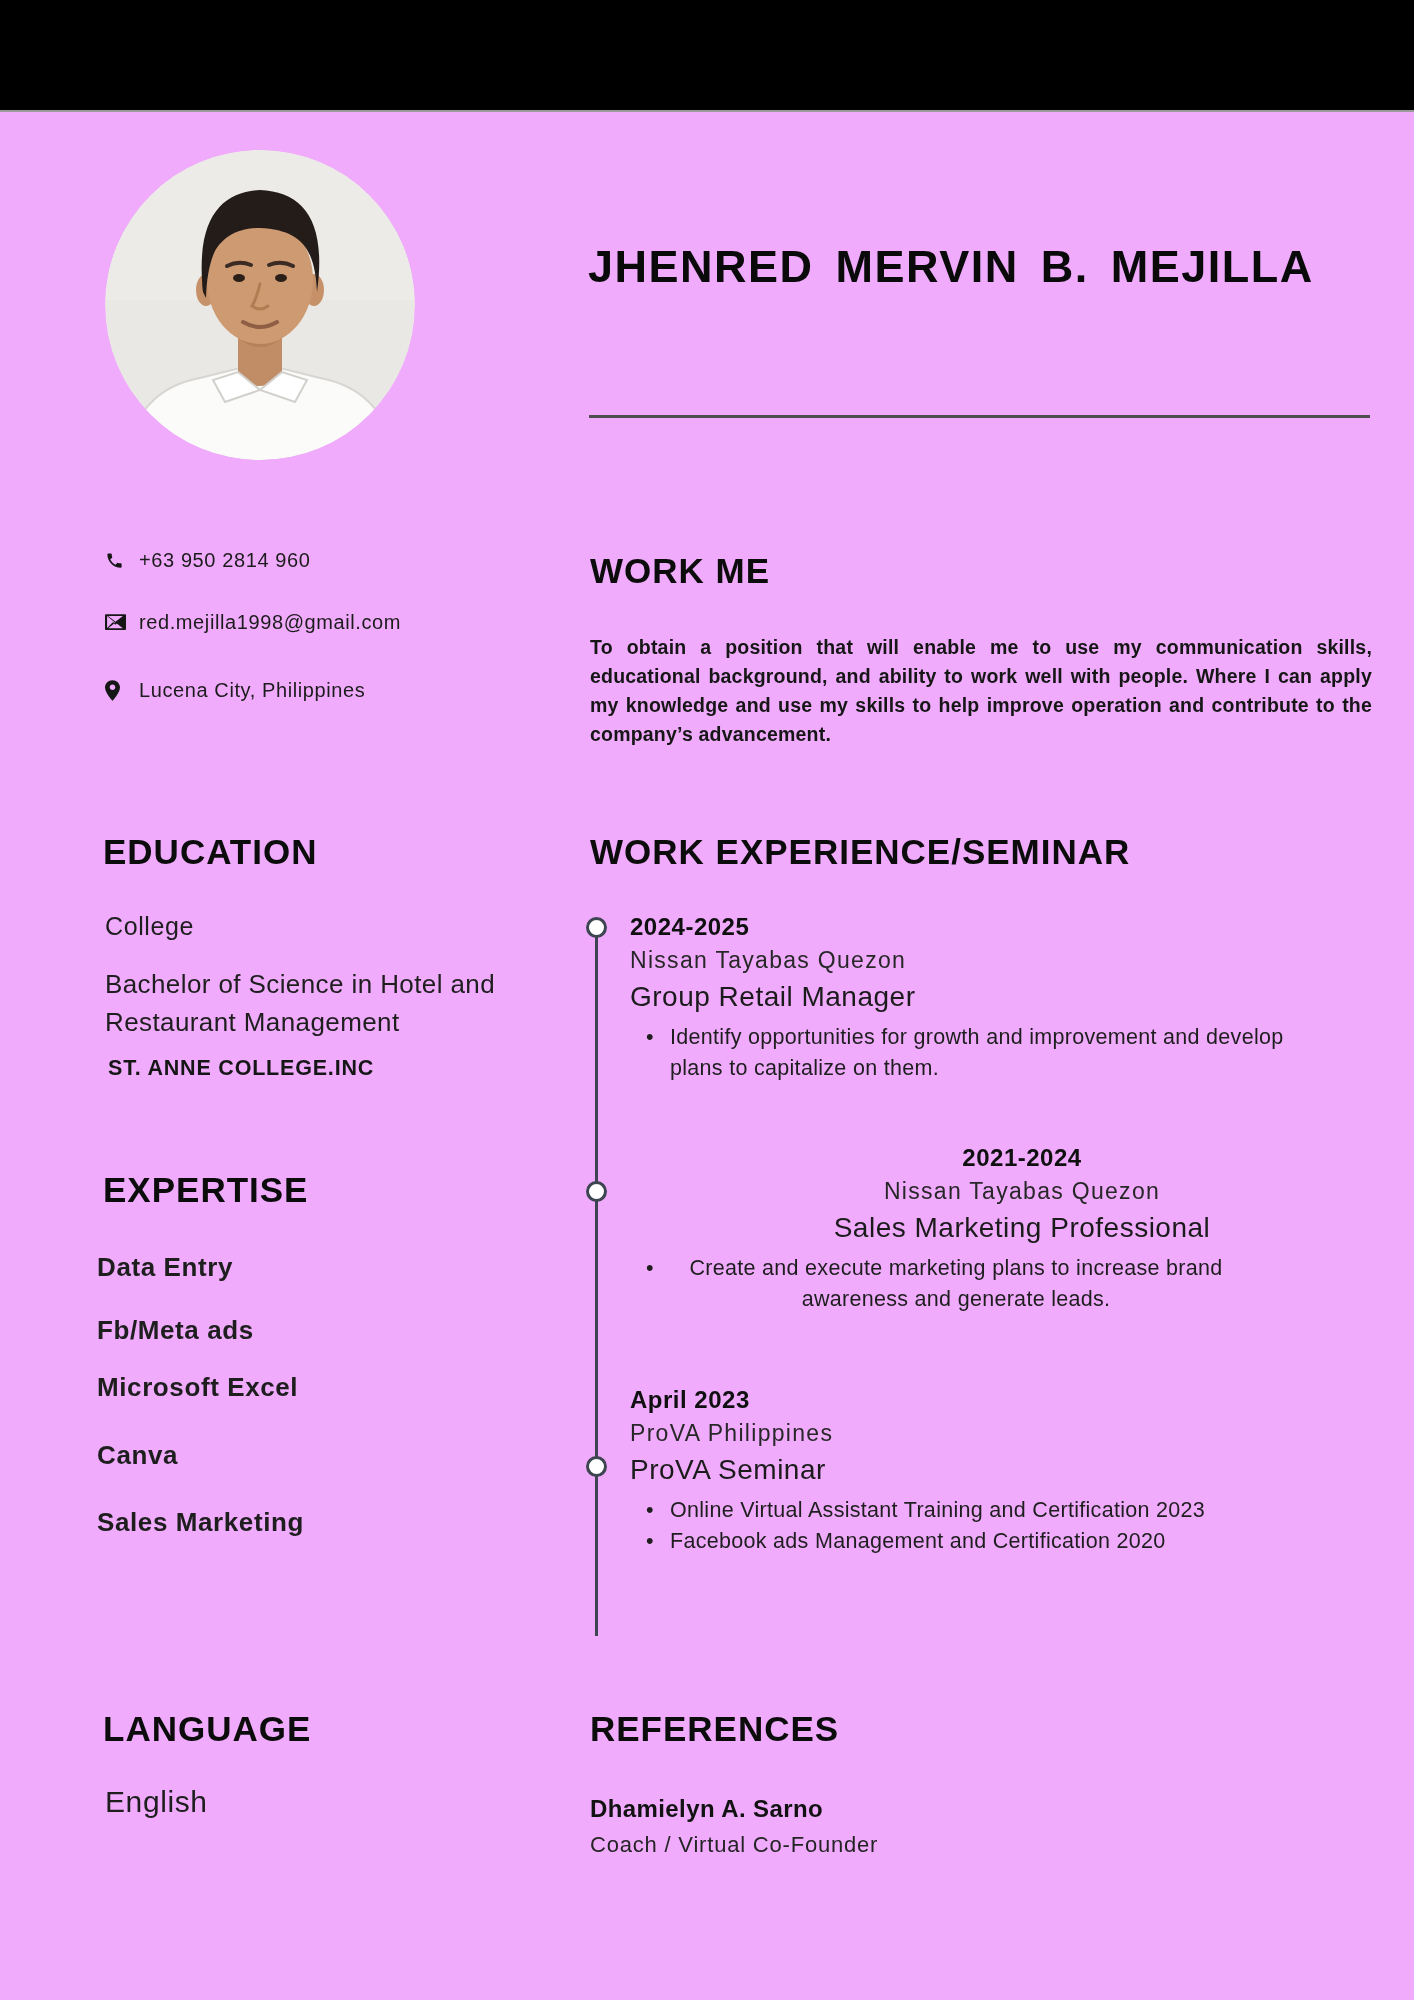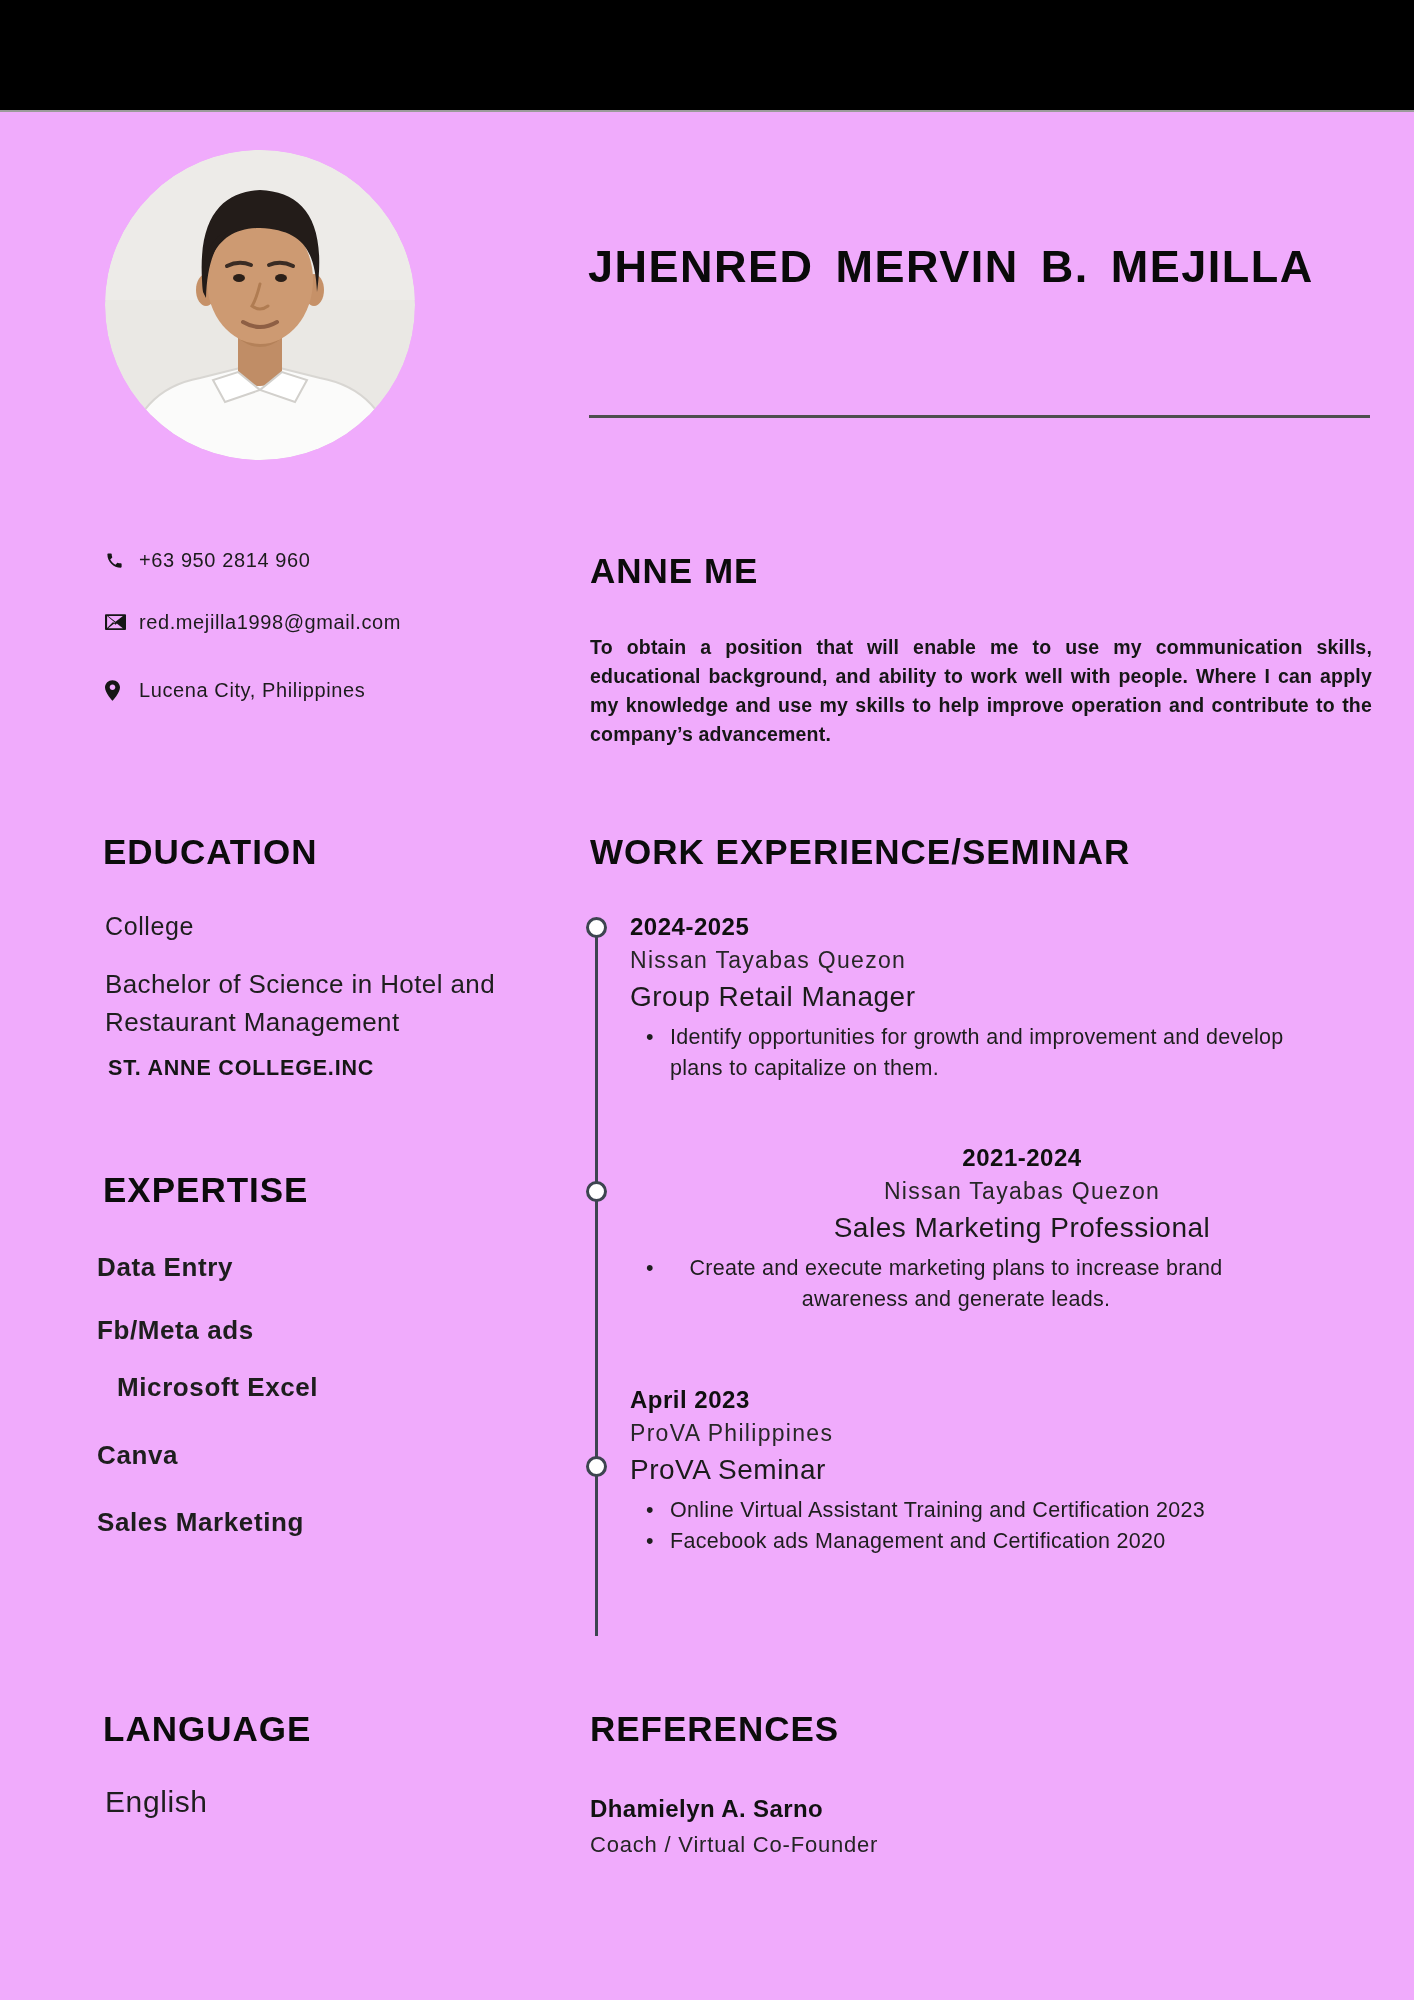--- a/index.html
+++ b/index.html
@@ -140,21 +140,21 @@
   </div>
   <div class="abs contact-row" style="left:105px;top:672px;">
     <span class="cicon">
       <svg width="15" height="21" viewBox="0 0 16 22">
           <path fill="#161616" d="M8 0C3.6 0 0 3.4 0 7.7 0 13.4 8 22 8 22s8-8.6 8-14.3C16 3.4 12.4 0 8 0zm0 10.5c-1.7 0-3-1.3-3-3s1.3-3 3-3 3 1.3 3 3-1.3 3-3 3z"></path>
         </svg>
     </span>
     <span class="ctext">Lucena City, Philippines</span>
   </div>
 
-  <div class="abs h1" style="left:590px;top:551px;">ANNE ME</div>
+  <div class="abs h1" style="left:590px;top:551px;">WORK ME</div>
   <div class="abs about-text">To obtain a position that will enable me to use my communication skills, educational background, and ability to work well with people. Where I can apply my knowledge and use my skills to help improve operation and contribute to the company’s advancement.</div>
 
   <div class="abs h1" style="left:103px;top:832px;">EDUCATION</div>
   <div class="abs t-light edu-level">College</div>
   <div class="abs t-light edu-degree">Bachelor of Science in Hotel and Restaurant Management</div>
   <div class="abs edu-school">ST. ANNE COLLEGE.INC</div>
 
   <div class="abs h1" style="left:590px;top:832px;">WORK EXPERIENCE/SEMINAR</div>
 
   <div class="abs tl-line"></div>
@@ -186,21 +186,21 @@
     <div class="role">ProVA Seminar</div>
     <ul>
       <li>Online Virtual Assistant Training and Certification 2023</li>
       <li>Facebook ads Management and Certification 2020</li>
     </ul>
   </div>
 
   <div class="abs h1" style="left:103px;top:1170px;">EXPERTISE</div>
   <div class="abs skill" style="top:1251px;">Data Entry</div>
   <div class="abs skill" style="top:1314px;">Fb/Meta ads</div>
-  <div class="abs skill" style="top:1371px;margin-left:20px;">Microsoft Excel</div>
+  <div class="abs skill" style="top:1371px;">Microsoft Excel</div>
   <div class="abs skill" style="top:1439px;">Canva</div>
   <div class="abs skill" style="top:1506px;">Sales Marketing</div>
 
   <div class="abs h1" style="left:103px;top:1709px;">LANGUAGE</div>
   <div class="abs t-light lang-item">English</div>
 
   <div class="abs h1" style="left:590px;top:1709px;">REFERENCES</div>
   <div class="abs ref-name">Dhamielyn A. Sarno</div>
   <div class="abs ref-title">Coach / Virtual Co-Founder</div>
 

